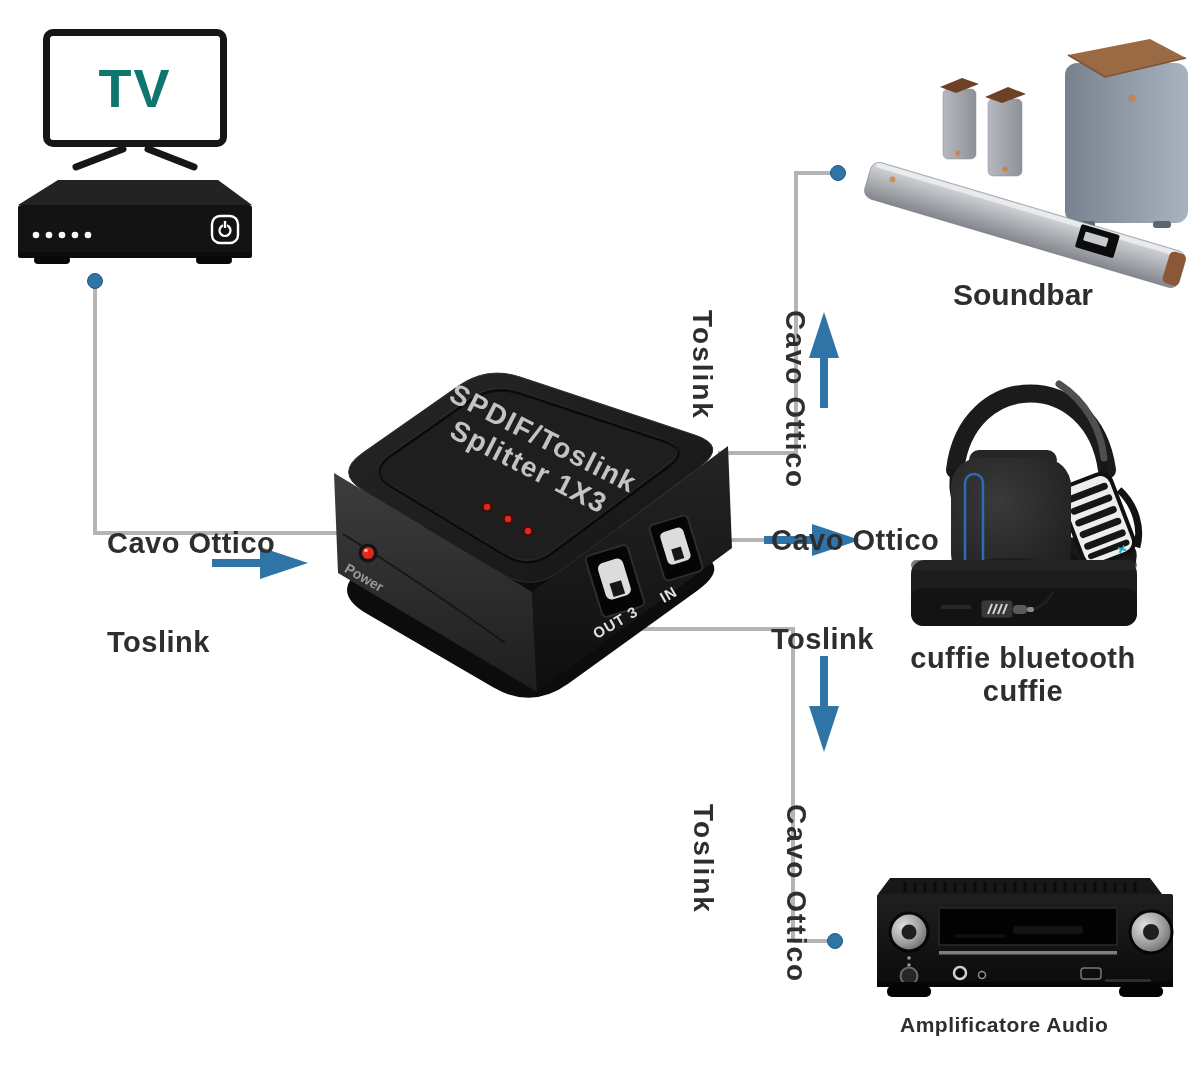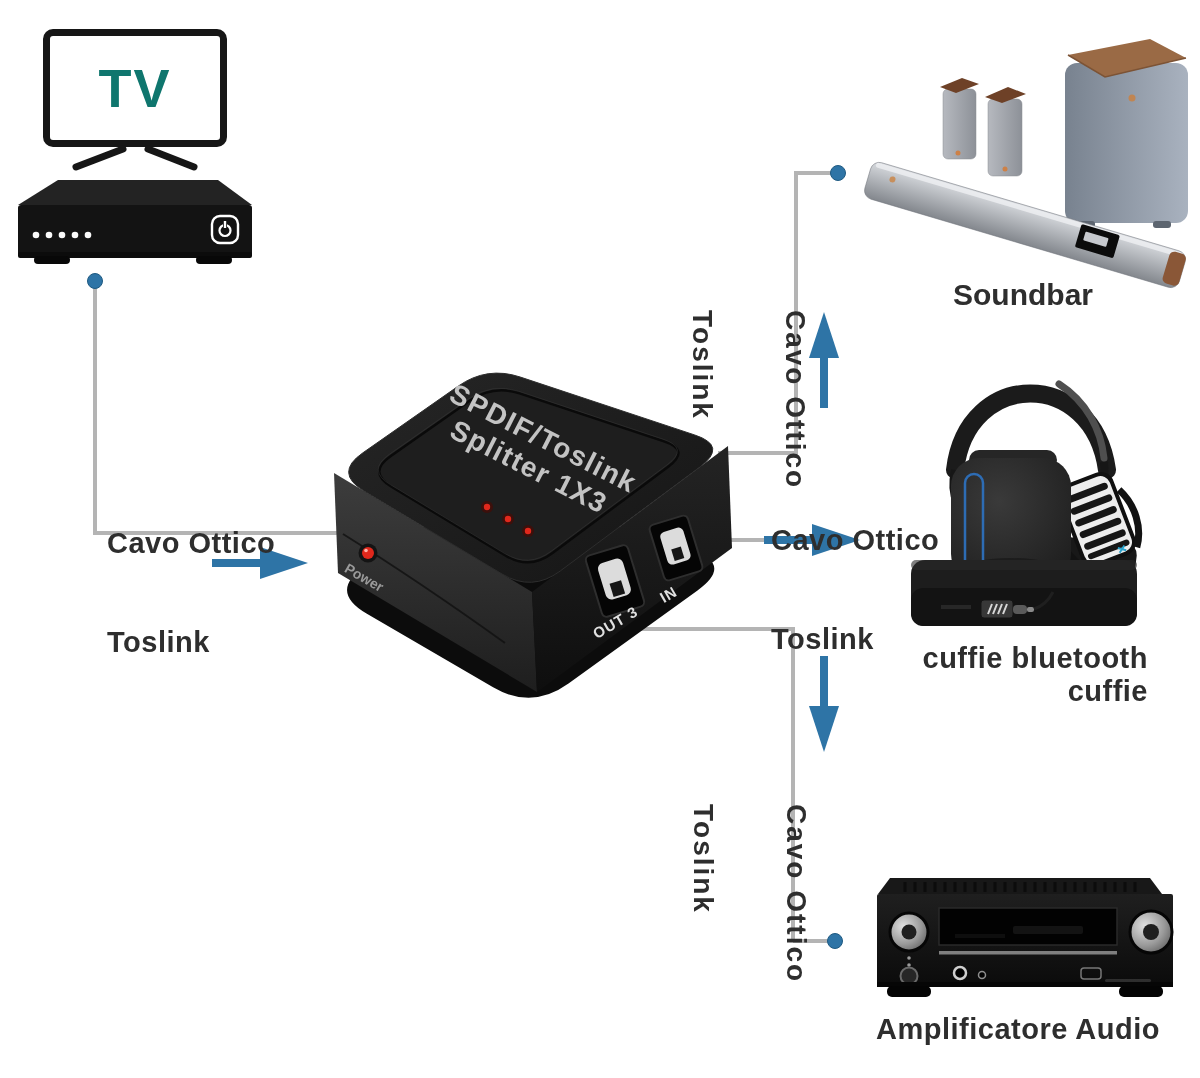--- a/index.html
+++ b/index.html
@@ -19,21 +19,21 @@
   .cdot{position:absolute;width:14px;height:14px;border-radius:50%;
         background:var(--accent);border:1px solid #1f5a82;z-index:3;}
   .arrow-svg{position:absolute;z-index:3;}
   .accent-fill{fill:var(--accent);}
   .led-fill{fill:var(--led);}
   
   .dev{position:absolute;z-index:2;}
   
   .lbl{position:absolute;font-weight:bold;color:var(--ink);z-index:4;white-space:pre;}
   .lbl-lg{font-size:29px;line-height:33px;letter-spacing:0.5px;}
-  .lbl-center{text-align:right;white-space:normal;}
+  .lbl-center{text-align:center;white-space:normal;}
   .v-lbl{width:172px;font-size:28px;line-height:31px;letter-spacing:2px;
          transform:rotate(90deg);transform-origin:center;}
   
   #tv-frame{left:43px;top:29px;width:170px;height:104px;border:7px solid #161616;
             border-radius:10px;background:#fff;z-index:2;
             display:flex;align-items:center;justify-content:center;}
   #tv-text{font-size:54px;font-weight:bold;color:#0f766e;letter-spacing:2px;}
   
   .split-top-lbl{left:406px;top:421px;width:260px;text-align:center;
     font-size:28px;line-height:32px;letter-spacing:1.5px;color:#c3c3c3;
@@ -328,15 +328,15 @@
     <circle cx="44" cy="93" r="1.8" fill="#9a9a9a"></circle>
     <circle cx="44" cy="104" r="8.5" fill="#262626" stroke="#6a6a6a" stroke-width="2"></circle>
     <circle cx="95" cy="101" r="6" fill="#020202" stroke="#cfcfcf" stroke-width="2.5"></circle>
     <circle cx="117" cy="103" r="3.5" fill="#020202" stroke="#8f8f8f" stroke-width="1.5"></circle>
     <rect x="216" y="96" width="20" height="11" rx="3" fill="none" stroke="#777777" stroke-width="1.5"></rect>
     <rect x="240" y="107" width="46" height="3" rx="1.5" fill="#464646" opacity="0.6"></rect>
     <rect x="12" y="110" width="296" height="5" fill="#060606"></rect>
     <rect x="22" y="114" width="44" height="11" rx="5" fill="#040404"></rect>
     <rect x="254" y="114" width="44" height="11" rx="5" fill="#040404"></rect>
   </svg>
-  <div class="lbl" style="left:876px;top:1013px;font-size:29px;letter-spacing:0.5px">Amplificatore Audio</div>
+  <div class="lbl" style="left:900px;top:1013px;font-size:21px;letter-spacing:0.5px">Amplificatore Audio</div>
 
 </div>
 
 </body></html>

